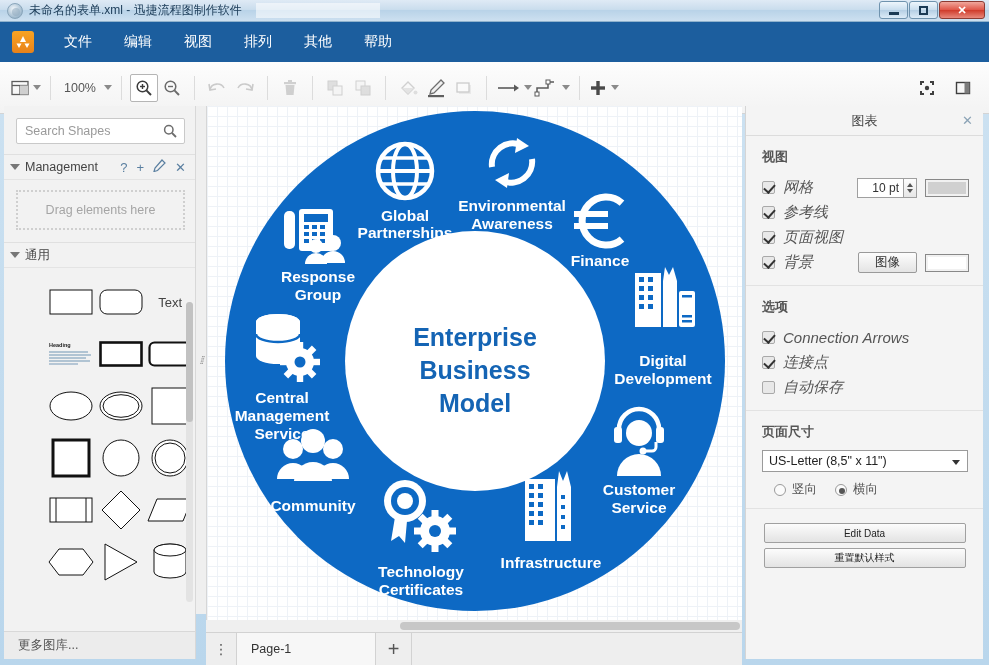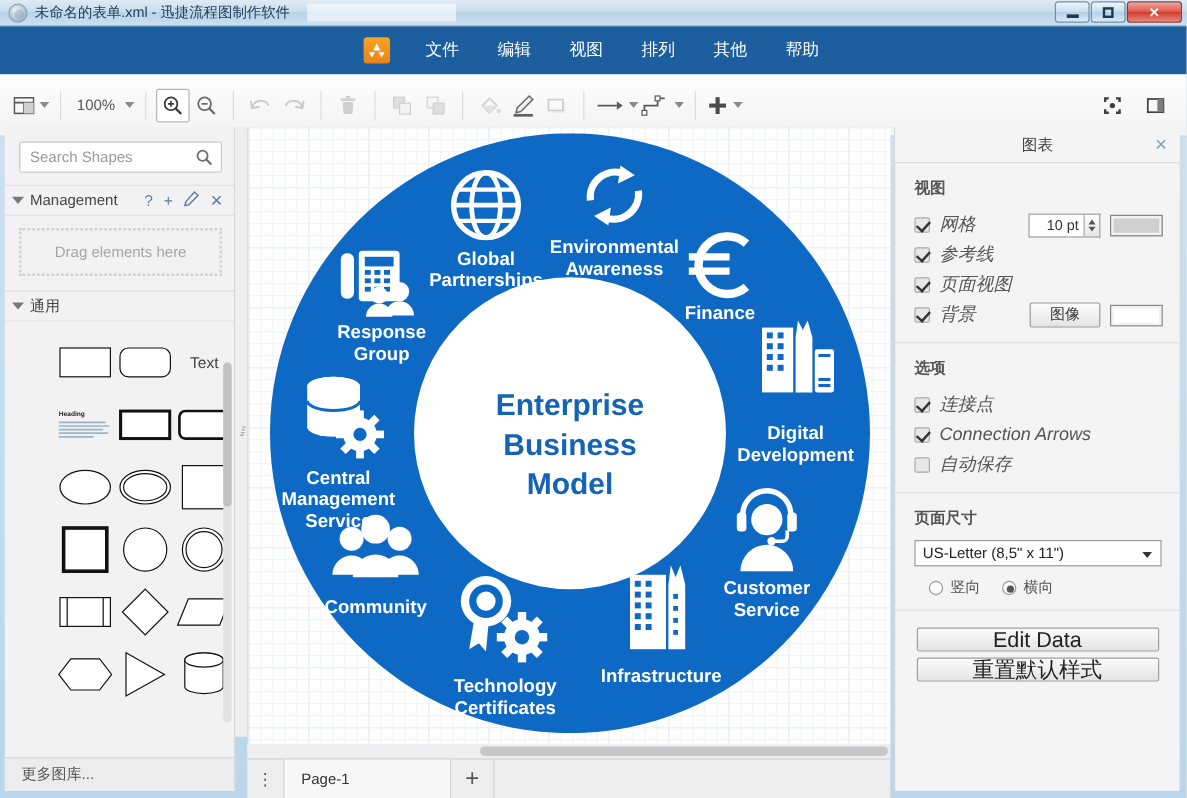--- a/index.html
+++ b/index.html
@@ -32,21 +32,21 @@
     display:flex; align-items:center; justify-content:center; font-size:11px; color:#16344c; }
   .wbtn.close { width:46px; border-color:#8c3b33;
     background: linear-gradient(to bottom,#f0a79c,#e0584a 48%, #cf3c2c 52%, #e8897c);
     color:#fff; font-weight:bold; }
   .wbtn .glyph-min { width:10px; height:3px; background:#1b3a54; margin-top:6px; }
   .wbtn .glyph-max { width:9px; height:9px; border:2px solid #1b3a54; }
 
   
   .menubar {
     position:absolute; left:0; top:22px; width:989px; height:40px;
-    background:#1c5e9e; display:flex; align-items:center;justify-content:center;
+    background:#1c5e9e; display:flex; align-items:center;
   }
   .applogo { width:22px; height:22px; margin-left:12px; margin-right:14px;
     background: linear-gradient(to bottom,#f9a423,#e8821a); border-radius:3px;
     display:flex; align-items:center; justify-content:center; }
   .applogo svg { display:block; }
   .menuitem { color:#ffffff; font-size:14px; padding:0 16px; height:40px;
     display:flex; align-items:center; cursor:default; }
 
   
   .toolbar {
@@ -168,21 +168,21 @@
      display:flex; align-items:center; padding:0 6px; font-size:12.5px; color:#222;
      position:relative; }
   .selectbox .caret { position:absolute; right:7px; top:9px; border-top-color:#333; }
   .radiorow { display:flex; align-items:center; gap:6px; margin-top:9px; padding-left:12px; }
   .rb { width:12px; height:12px; border:1px solid #9a9a9a; border-radius:50%;
      background:#fbfbfb; position:relative; flex:none; }
   .rb.on:after { content:""; position:absolute; left:3px; top:3px; width:6px; height:6px;
      border-radius:50%; background:#555; }
   .rb-label { font-size:12.5px; color:#555; margin-right:12px; }
   .bigbtn { width:202px; height:20px; border:1px solid #a0a0a0; border-radius:2px;
-     background:linear-gradient(to bottom,#fcfcfc,#e3e3e3); font-size:18px; color:#222;
+     background:linear-gradient(to bottom,#fcfcfc,#e3e3e3); font-size:10px; color:#222;
      display:flex; align-items:center; justify-content:center; margin:0 auto 5px auto; }
   .rp-btns { padding:14px 0 0 0; }
 </style>
 </head>
 <body>
 
 <div id="app">
 
   <div class="titlebar">
     <div class="tb-icon"></div>
@@ -771,25 +771,25 @@
           <span class="btnsm">图像</span>
           <span class="swatch white"></span>
         </span>
       </div>
     </div>
 
     <div class="rp-sec">
       <h4>选项</h4>
       <div class="rowline">
         <span class="cb on"></span>
-        <span class="rowlabel">连接点</span>
+        <span class="rowlabel">Connection Arrows</span>
       </div>
       <div class="rowline">
         <span class="cb on"></span>
-        <span class="rowlabel">Connection Arrows</span>
+        <span class="rowlabel">连接点</span>
       </div>
       <div class="rowline">
         <span class="cb"></span>
         <span class="rowlabel">自动保存</span>
       </div>
     </div>
 
     <div class="rp-sec">
       <h4>页面尺寸</h4>
       <div class="selectbox">

